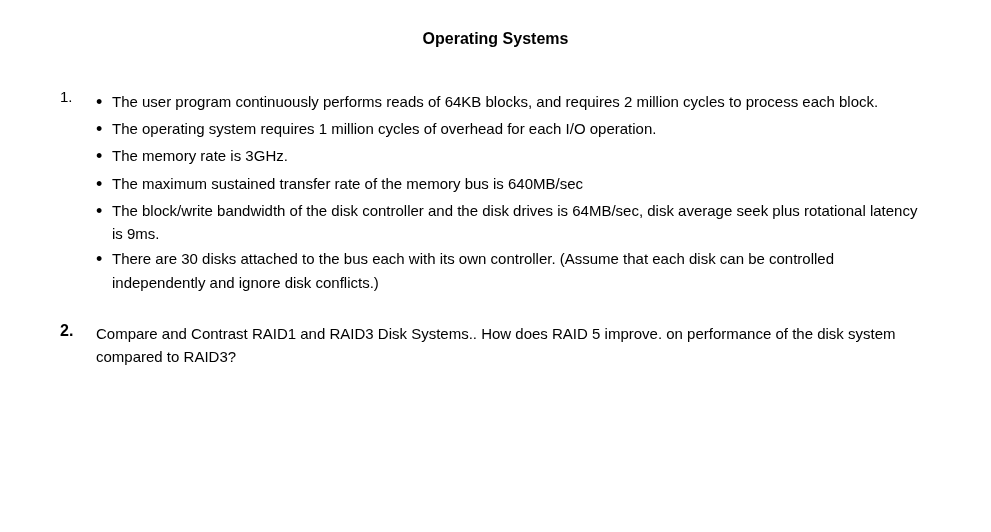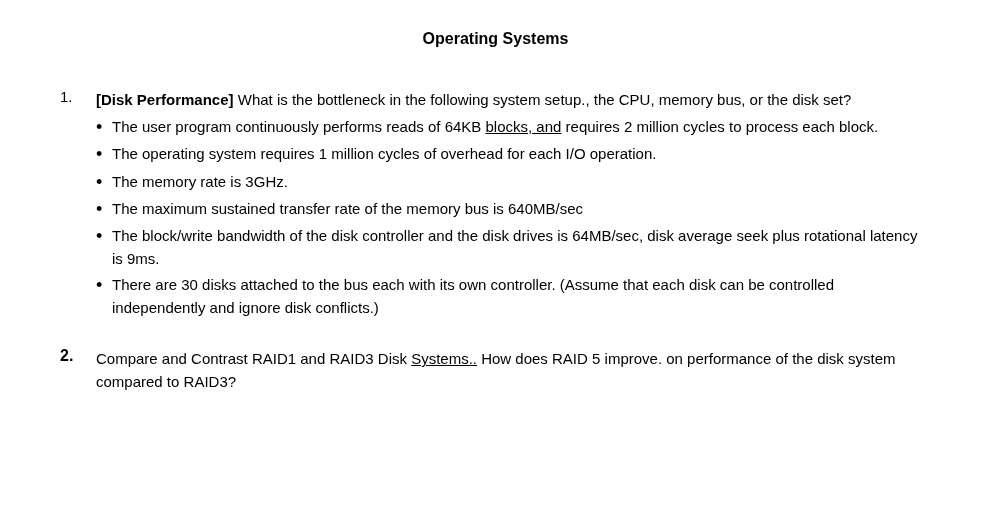--- a/index.html
+++ b/index.html
@@ -63,43 +63,38 @@
       min-width: 14px;
       font-size: 18px;
       line-height: 1.4;
       margin-right: 2px;
     }
     .bullet-text {
       flex: 1;
       line-height: 1.55;
     }
     .underline {
-      text-decoration: underline;
     }
     .q2-content {
       font-family: Arial, sans-serif;
       font-size: 15px;
       flex: 1;
       line-height: 1.55;
     }
   </style>
 </head>
 <body>
 
 <h1 class="page-title">Operating Systems</h1>
 
 <ol class="question-list">
 
   <li class="question-item">
     <span class="question-number">1.</span>
     <div class="question-content">
-      <div class="question-header">
-        <span class="bold-bracket">[Disk Performance]</span>
-        <span> What is the bottleneck in the following system setup., the CPU, memory bus, or the disk set?</span>
-      </div>
       <div class="bullet-item">
         <span class="bullet-dot">•</span>
         <span class="bullet-text">The user program continuously performs reads of 64KB <span class="underline">blocks, and</span> requires 2 million cycles to process each block.</span>
       </div>
       <div class="bullet-item">
         <span class="bullet-dot">•</span>
         <span class="bullet-text">The operating system requires 1 million cycles of overhead for each I/O operation.</span>
       </div>
       <div class="bullet-item">
         <span class="bullet-dot">•</span>

